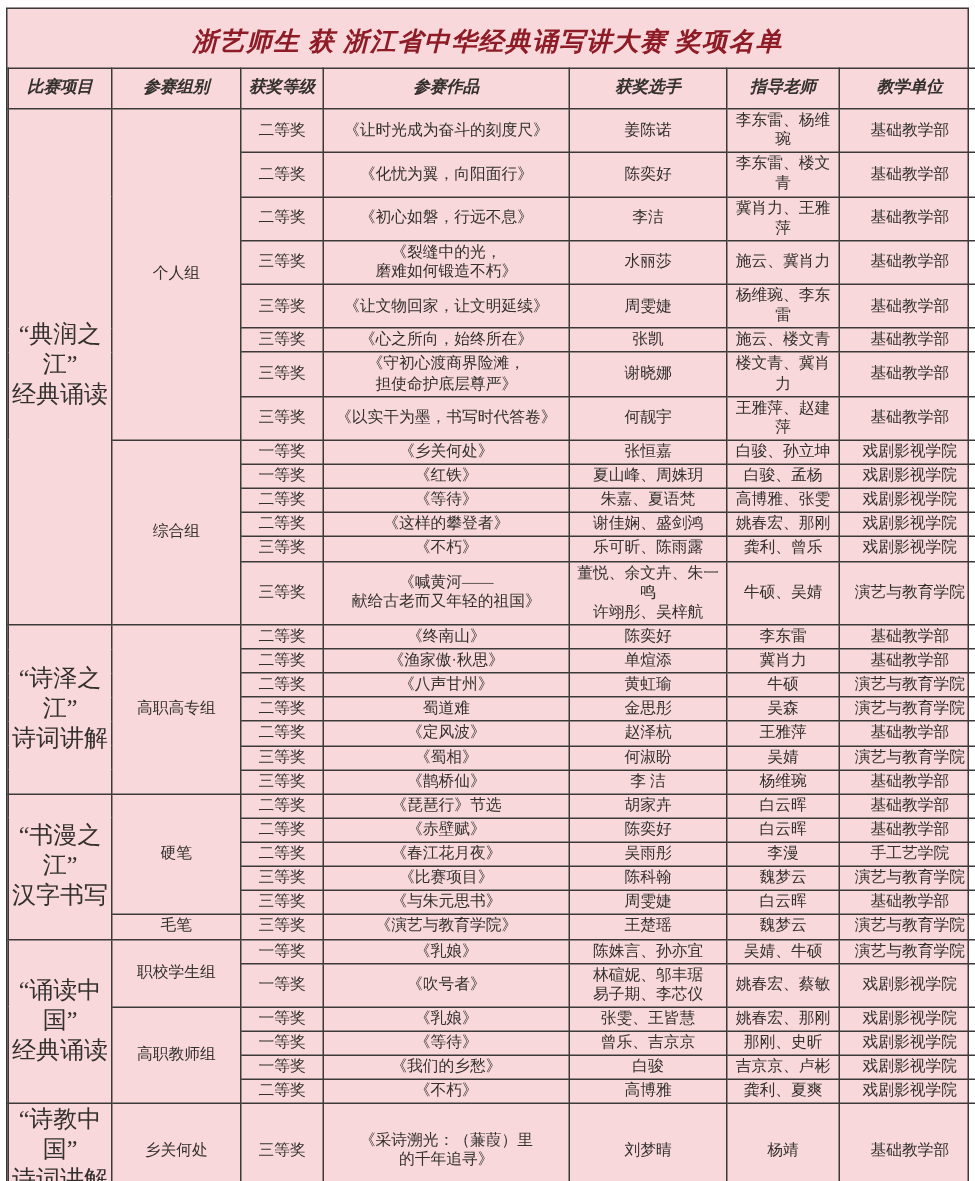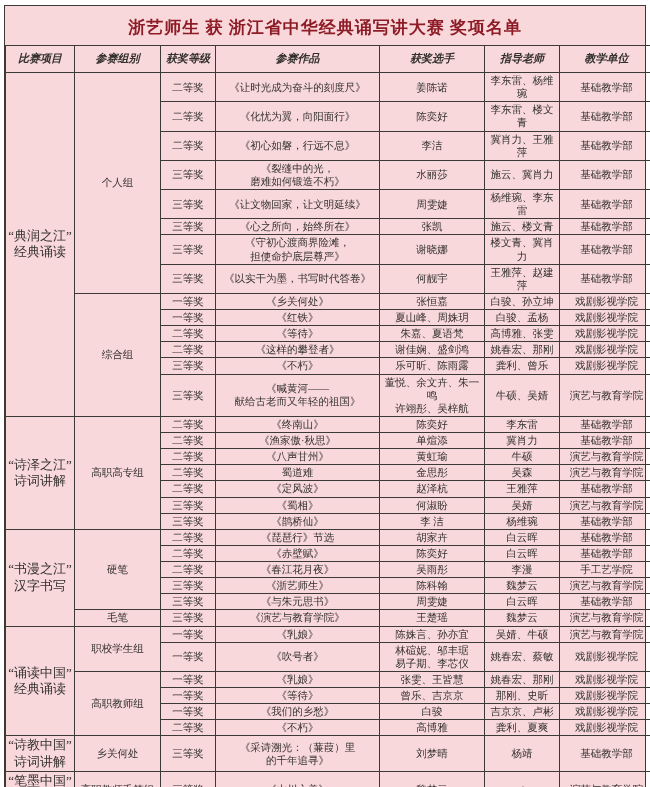--- a/index.html
+++ b/index.html
@@ -17,20 +17,21 @@
     width:650px;
   }
   .sheet{
     margin:5px 4px;
     border:1px solid var(--border-color);
     background:var(--table-bg);
   }
   .title-block{
     text-align:center;
     padding:10px 0 6px 0;
+    font-style:italic;
   }
   .doc-title{
     font-size:17px;
     font-weight:bold;
     color:var(--title-color);
     letter-spacing:1px;
   }
   .doc-subtitle{
     font-size:10.5px;
     color:var(--title-color);
@@ -52,21 +53,21 @@
     overflow:hidden;
   }
   thead th{
     font-size:11px;
     font-weight:bold;
     height:24px;
     font-style:italic;
   }
   tbody td{height:12px;}
   tr.tall td{height:26px;}
-  td.section-label{font-size:13px;}
+  td.section-label{font-size:16px;}
   
   table, tr:first-child th{border-top:1px solid var(--border-color);}
 </style>
 </head>
 <body>
 
 <div class="sheet">
   <div class="title-block">
     <div class="doc-title">浙艺师生 获 浙江省中华经典诵写讲大赛 奖项名单</div>
   </div>
@@ -269,21 +270,21 @@
         </tr>
         <tr>
           <td>二等奖</td>
           <td>《春江花月夜》</td>
           <td>吴雨彤</td>
           <td>李漫</td>
           <td>手工艺学院</td>
         </tr>
         <tr>
           <td>三等奖</td>
-          <td>《浙艺师生》</td>
+          <td>《比赛项目》</td>
           <td>陈科翰</td>
           <td>魏梦云</td>
           <td>演艺与教育学院</td>
         </tr>
         <tr>
           <td>三等奖</td>
           <td>《与朱元思书》</td>
           <td>周雯婕</td>
           <td>白云晖</td>
           <td>基础教学部</td>

